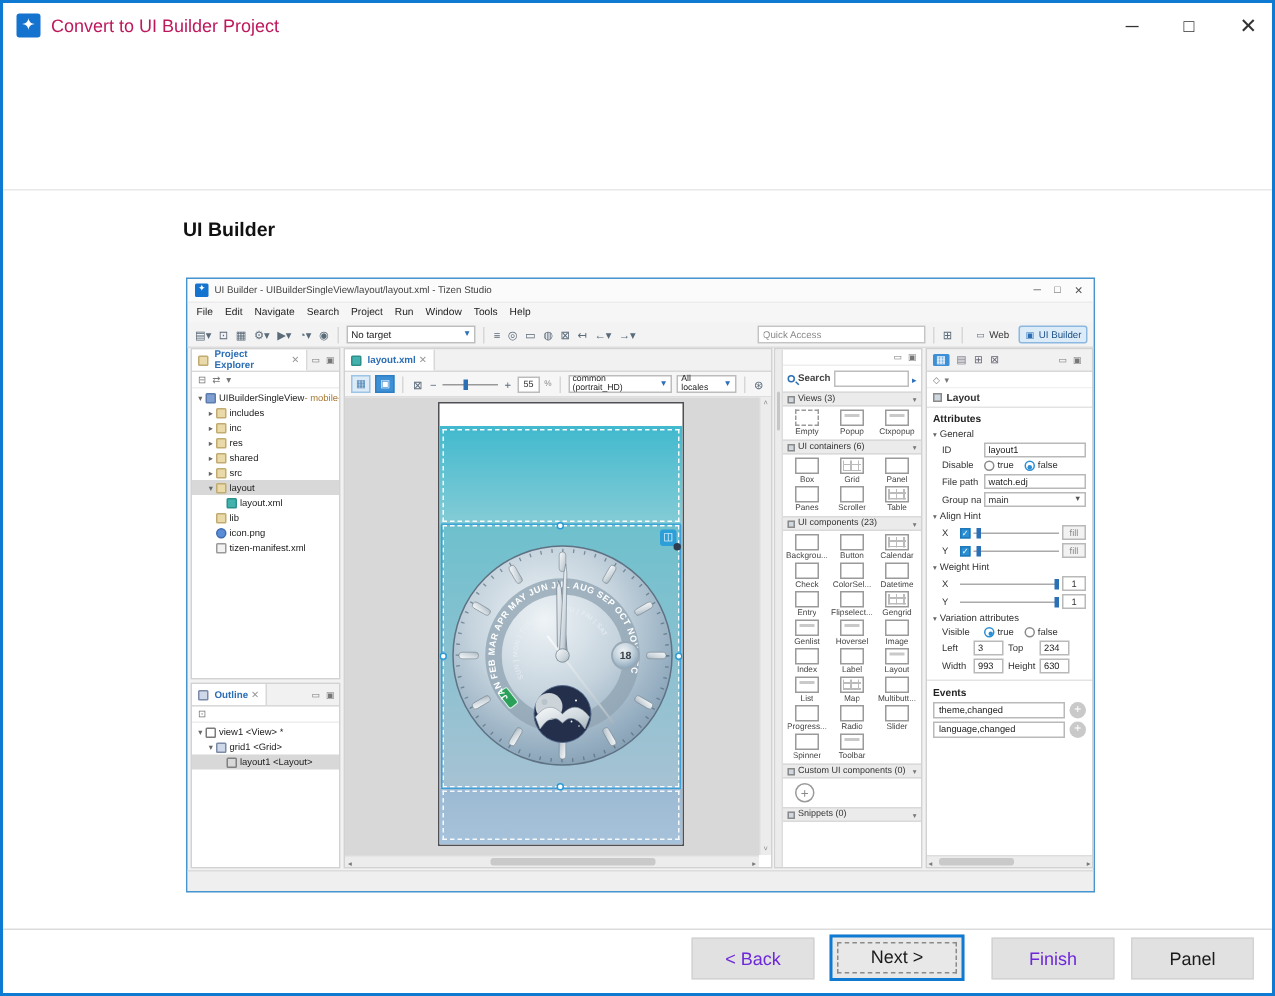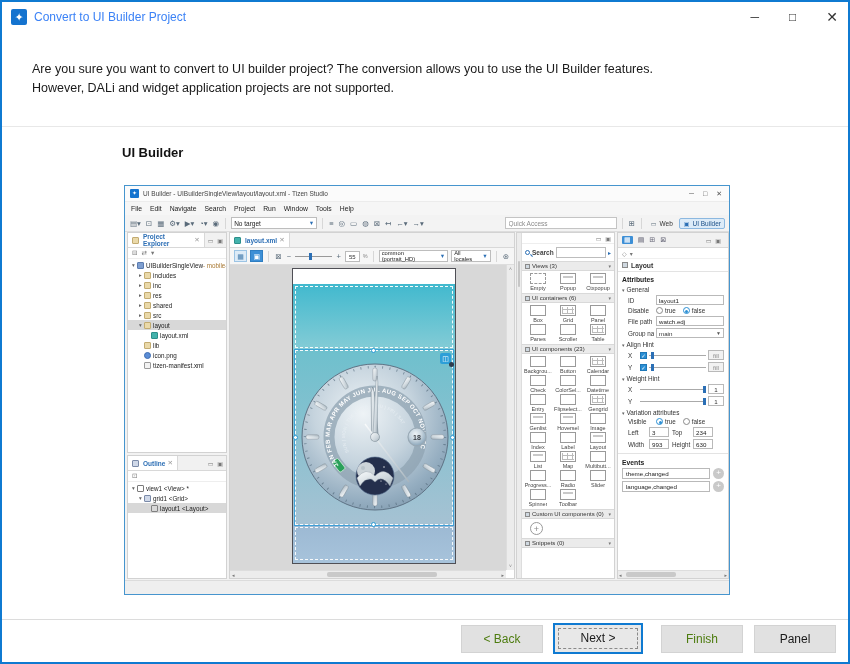--- a/index.html
+++ b/index.html
@@ -1,29 +1,29 @@
 <!DOCTYPE html>
 <html><head>
 <meta charset="utf-8">
 <style>
   html,body{margin:0;padding:0;background:#cfcfcf;font-family:"Liberation Sans",sans-serif;}
   *{box-sizing:border-box;}
   #dialog{position:relative;width:850px;height:664px;background:#fff;border:2px solid #0f7ad1;overflow:hidden;}
   
   .titlebar{position:absolute;left:0;top:0;right:0;height:30px;background:#fff;}
   .app-icon{position:absolute;left:9px;top:7px;width:16px;height:16px;background:#1473cf;border-radius:2px;color:#fff;font-size:11px;line-height:16px;text-align:center;}
-  .title-text{position:absolute;left:32px;top:8px;font-size:12px;color:#3b82f6;}
+  .title-text{position:absolute;left:32px;top:8px;font-size:12px;color:#be185d;}
   .win-ctrls{position:absolute;right:10px;top:0;height:30px;display:flex;align-items:center;gap:30px;color:#333;}
   .win-ctrls span{font-size:12px;cursor:default;}
   .msg{position:absolute;left:30px;top:58px;right:30px;font-size:12.5px;color:#1a1a1a;line-height:19px;}
   .hr1{position:absolute;left:0;top:124px;right:0;height:1px;background:#e8e8e8;}
   .section-title{position:absolute;left:120px;top:143px;font-size:13px;font-weight:700;color:#111;}
   .hr2{position:absolute;left:0;top:617px;right:0;height:1px;background:#dcdcdc;}
   .btn{position:absolute;top:623px;height:28px;background:#e1e1e1;border:1px solid #d3d3d3;font-size:12px;text-align:center;line-height:26px;color:#1a1a1a;}
-  .btn.disabled{color:#4d7c0f;}
+  .btn.disabled{color:#6d28d9;}
   .btn.focused{top:621px;height:31px;border:2px solid #0f7ad1;background:#e8e8e8;}
   .btn.focused:after{content:"";position:absolute;left:3px;right:3px;top:3px;bottom:3px;border:1px dashed #8a8a8a;}
   
   #ide{position:absolute;left:122px;top:183px;width:606px;height:410px;border:1px solid #4695ce;background:#f2f2f2;font-size:7px;color:#333;overflow:hidden;}
   .ide-titlebar{position:absolute;left:0;top:0;right:0;height:16px;background:#fbfbfb;border-bottom:1px solid #ececec;display:flex;align-items:center;padding:0 5px;gap:4px;}
   .ide-ico{width:9px;height:9px;background:#1473cf;border-radius:1px;color:#fff;font-size:6px;line-height:9px;text-align:center;flex:0 0 auto;}
   .ide-title{font-size:6.5px;color:#444;white-space:nowrap;overflow:hidden;flex:1;}
   .ide-winctrl{display:flex;gap:9px;color:#555;font-size:7px;margin-right:2px;}
   .ide-menubar{position:absolute;left:0;top:16px;right:0;height:13px;background:#f6f6f6;display:flex;align-items:center;padding:0 6px;gap:8px;}
   .mitem{font-size:6.8px;color:#222;}
@@ -154,24 +154,20 @@
   <div class="titlebar">
     <div class="app-icon">✦</div>
     <div class="title-text">Convert to UI Builder Project</div>
     <div class="win-ctrls">
       <span>─</span>
       <span>□</span>
       <span style="font-size:14px">✕</span>
     </div>
   </div>
 
-  <div class="msg">
-    <div>Are you sure you want to convert to UI builder project? The conversion allows you to use the UI Builder features.</div>
-    <div>However, DALi and widget application projects are not supported.</div>
-  </div>
   <div class="hr1"></div>
   <div class="section-title">UI Builder</div>
 
   <div id="ide">
     <div class="ide-titlebar">
       <div class="ide-ico">✦</div>
       <div class="ide-title">UI Builder - UIBuilderSingleView/layout/layout.xml - Tizen Studio</div>
       <div class="ide-winctrl">
         <span>─</span>
         <span>□</span>

